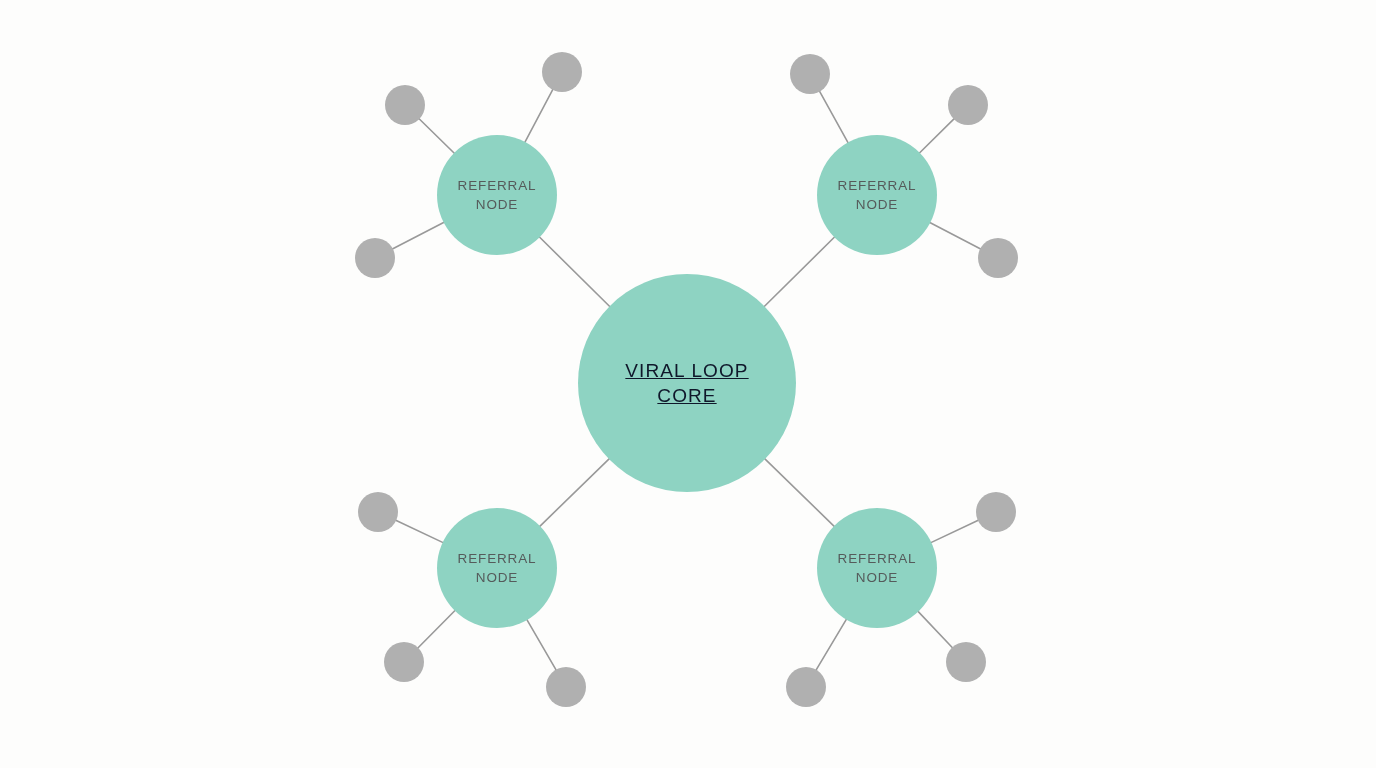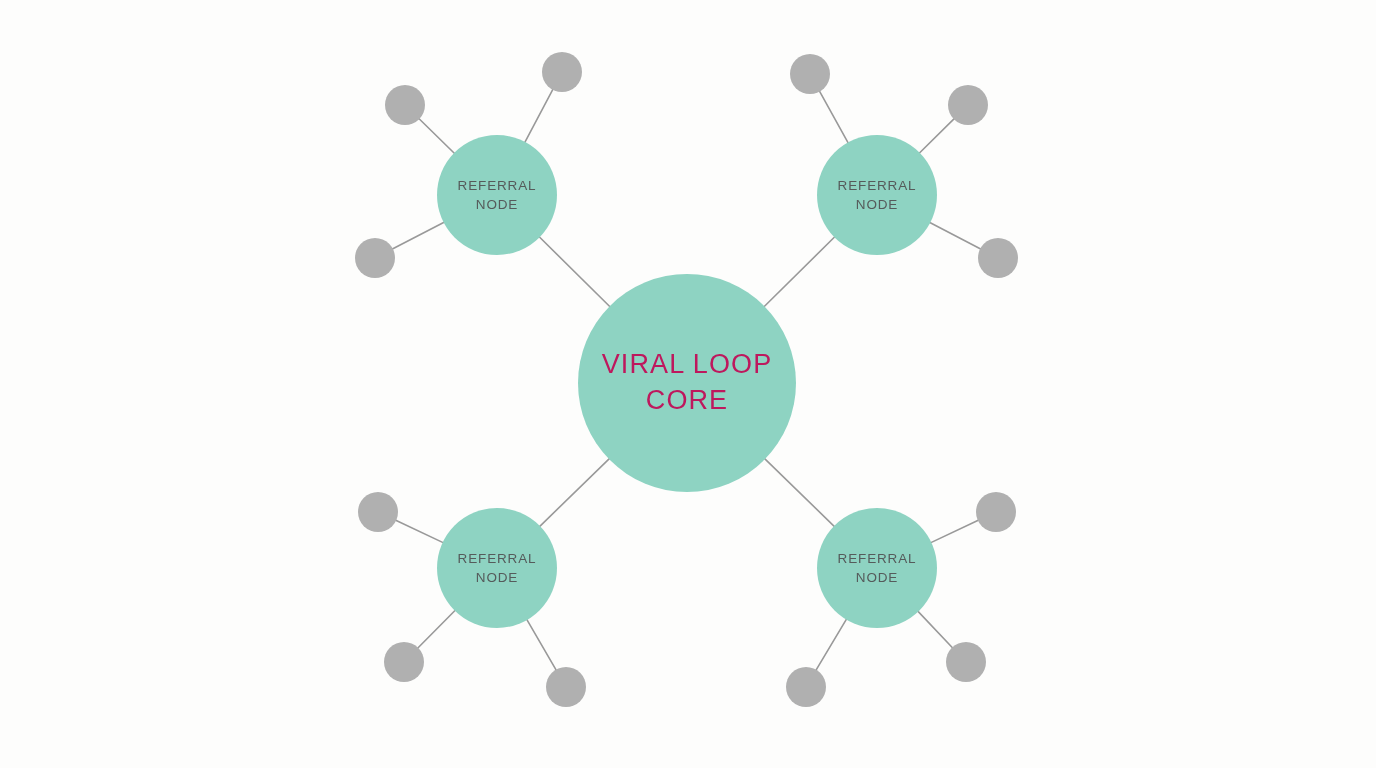--- a/index.html
+++ b/index.html
@@ -31,25 +31,26 @@
     position: absolute;
     border-radius: 50%;
     display: flex;
     align-items: center;
     justify-content: center;
     text-align: center;
     box-sizing: border-box;
   }
   .node-core {
     background: #8ed3c2;
-    color: #be185d;
-    font-size: 27px;
+    color: #0f172a;
+    font-size: 19px;
     letter-spacing: 1.1px;
     line-height: 1.32;
     font-weight: 400;
+    text-decoration: underline;
   }
   .node-referral {
     background: #8ed3c2;
     color: #555b5b;
     font-size: 13.5px;
     letter-spacing: 0.85px;
     line-height: 1.42;
     font-weight: 400;
   }
   .node-satellite {

